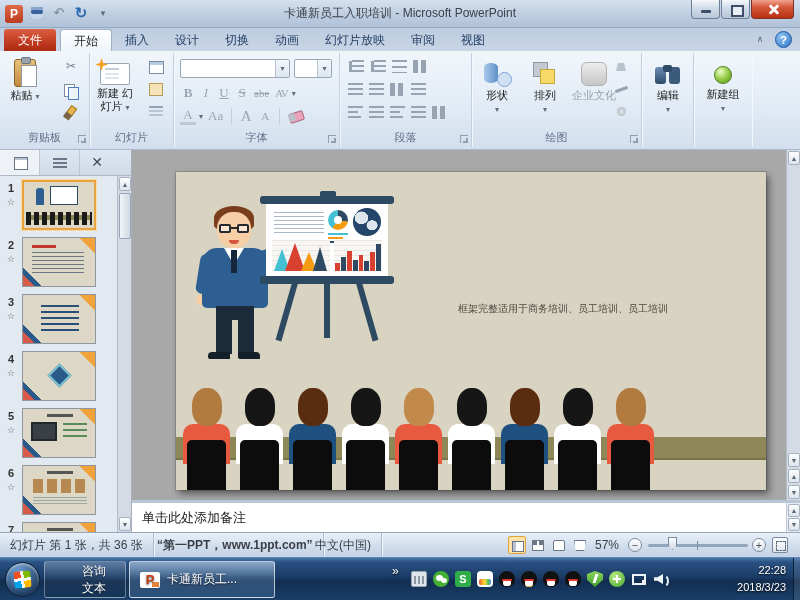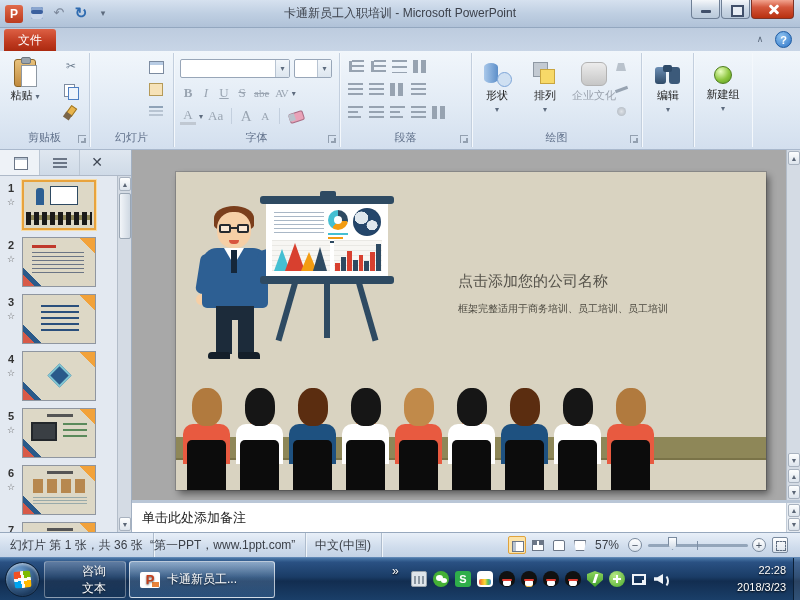--- a/index.html
+++ b/index.html
@@ -253,21 +253,21 @@
   .notes{position:absolute;left:132px;top:500px;width:668px;height:32px;background:#fff;border-top:3px solid #b9c6d6;}
   .notes-text{position:absolute;left:10px;top:6px;font-size:13px;color:#1c1c1c;}
   .nscroll{position:absolute;right:0;top:0;width:14px;height:29px;background:#e7ecf2;border-left:1px solid #c2ccd8;}
   .nscroll .sarrow{height:13px;line-height:12px;}
 
   
   .statusbar{position:absolute;left:0;top:532px;width:800px;height:25px;
     background:linear-gradient(#e8eff8,#cfdcec 60%,#c3d2e5);border-top:1px solid #97a8bd;font-size:12px;color:#3a3f47;}
   .sseg{position:absolute;top:0;height:25px;line-height:24px;padding:0 10px;border-right:1px solid #aebccd;box-shadow:1px 0 0 #f0f5fa;}
   .ss1{left:0;}
-  .ss2{left:140px;}
+  .ss2{left:147px;font-weight:bold;}
   .ss3{left:305px;}
   .views{position:absolute;left:508px;top:3px;display:flex;gap:3px;}
   .vbtn{position:relative;width:18px;height:18px;border-radius:2px;}
   .vbtn.active{background:#fbe3a9;border:1px solid #e0a33c;}
   .vbtn::after{content:"";position:absolute;left:3px;top:4px;width:10px;height:9px;border:1px solid #6b7687;background:#fff;}
   .vb-normal::after{box-shadow:inset 3px 0 0 #b8c4d2;}
   .vb-sorter::after{background:linear-gradient(90deg,#6b7687 4px,#fff 4px 6px,#6b7687 6px) 0 0/10px 4px no-repeat,#fff;}
   .vb-read::after{border-radius:2px 2px 0 0;}
   .vb-show::after{clip-path:polygon(0 0,100% 0,85% 100%,15% 100%);}
   .zoomtxt{position:absolute;left:595px;top:0;line-height:24px;}
@@ -353,20 +353,30 @@
     <span class="tb-title">卡通新员工入职培训 - Microsoft PowerPoint</span>
     <span class="winbtns">
       <span class="wb wb-min"></span>
       <span class="wb wb-rest"></span>
       <span class="wb wb-close"></span>
     </span>
   </div>
 
   <div class="tabrow">
     <span class="file-tab">文件</span>
+    <span class="rtabs">
+        <span class="rtab active">开始</span>
+        <span class="rtab">插入</span>
+        <span class="rtab">设计</span>
+        <span class="rtab">切换</span>
+        <span class="rtab">动画</span>
+        <span class="rtab">幻灯片放映</span>
+        <span class="rtab">审阅</span>
+        <span class="rtab">视图</span>
+      </span>
     <span class="rib-min">∧</span>
     <span class="help-btn">?</span>
   </div>
 
   <div class="ribbon">
 
     <div class="rgroup g-clip">
       <div class="bigbtn" style="left:2px;">
         <div class="ico-paste"></div>
         <span>粘贴</span> <span class="dda">▾</span>
@@ -374,20 +384,24 @@
       <div class="clip-mini">
         <span class="mini">✂</span>
         <span class="mini mi-copy"></span>
         <span class="mini mi-paint"></span>
       </div>
       <span class="glabel">剪贴板</span>
       <span class="dlg"></span>
     </div>
 
     <div class="rgroup g-slides">
+      <div class="bigbtn" style="left:2px;">
+        <div class="ico-newslide"></div>
+        <span>新建 幻灯片</span> <span class="dda">▾</span>
+      </div>
       <div class="slide-mini">
         <span class="mini mi-layout"></span>
         <span class="mini mi-reset"></span>
         <span class="mini mi-sect"></span>
       </div>
       <span class="glabel">幻灯片</span>
     </div>
 
     <div class="rgroup g-font">
       <div class="fontrow1">
@@ -619,21 +633,20 @@
             <i style="height: 10px;"></i>
             <i style="height: 19px;"></i>
             <i style="height: 27px;"></i>
           </span>
         <span class="e-bot"></span>
         <span class="e-legl"></span>
           <span class="e-legr"></span>
           <span class="e-legc"></span>
       </div>
 
-      <div class="ssub">点击添加您的公司名称</div>
       <div class="stag">框架完整适用于商务培训、员工培训、员工培训</div>
 
       <div class="band"></div>
       <div class="audrow">
           <div class="aud" style="--hair: #b17a3e; --shirt: #e85a40;">
           <span class="a-neck"></span>
             <span class="a-shirt"></span>
             <span class="a-head"></span>
             <span class="a-chair"></span>
         </div>

